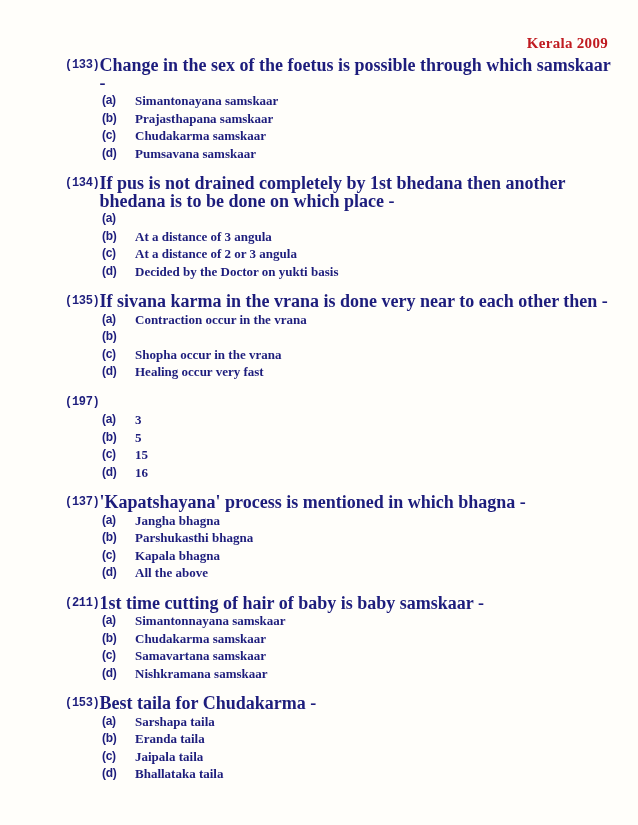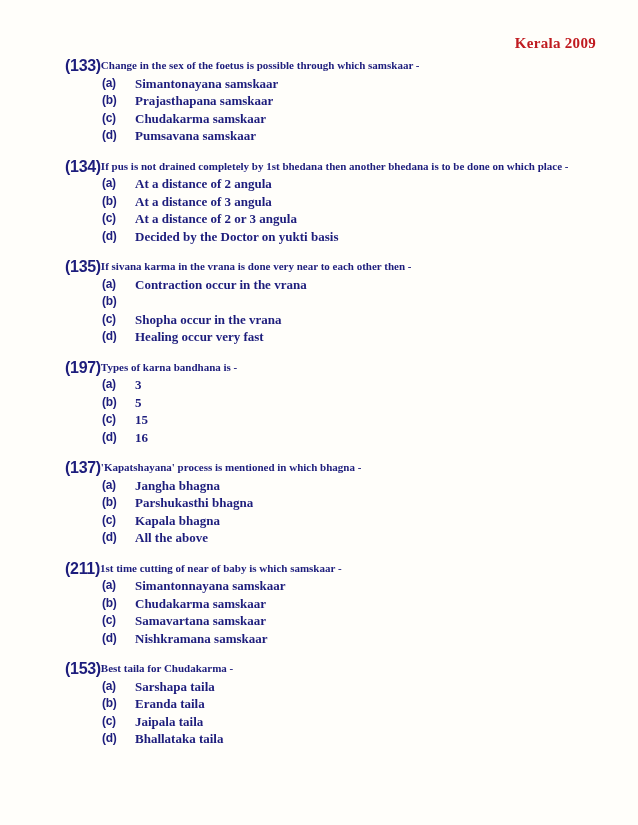--- a/index.html
+++ b/index.html
@@ -11,21 +11,21 @@
   body {
     width: 638px;
     height: 825px;
     background: var(--bg);
     font-family: "Liberation Serif", serif;
   }
   .page {
     box-sizing: border-box;
     width: 638px;
     height: 825px;
-    padding: 34px 32px 0 65px;
+    padding: 34px 20px 0 65px;
     overflow: hidden;
     background: var(--bg);
   }
   .header-row {
     text-align: right;
     padding-right: 10px;
     margin-bottom: 4px;
     height: 19px;
   }
   .exam-tag {
@@ -36,30 +36,30 @@
     color: var(--accent);
   }
   .question { margin-bottom: 13px; }
   .q-row {
     display: flex;
     align-items: flex-start;
     color: var(--ink);
   }
   .q-num {
     flex: 0 0 31px;
-    font-family: Liberation Sans, sans-serif;
-    font-weight: bold;
-    font-size: 16px;
+    font-family: Liberation Mono, monospace;
+    font-weight: bold;
+    font-size: 12px;
     line-height: 17.5px;
     letter-spacing: -0.3px;
     white-space: nowrap;
   }
   .q-text {
     font-weight: bold;
-    font-size: 11px;
+    font-size: 18px;
     line-height: 17.5px;
     max-width: 520px;
   }
   .option-list { margin-left: 37px; }
   .option-row {
     display: flex;
     align-items: flex-start;
     color: var(--ink);
   }
   .opt-letter {
@@ -111,21 +111,20 @@
         </div>
   </div>
       <div class="question">
     <div class="q-row">
       <span class="q-num">(134)</span>
       <span class="q-text">If pus is not drained completely by 1st bhedana then another bhedana is to be done on which place -</span>
     </div>
     <div class="option-list">
           <div class="option-row">
     <span class="opt-letter">(a)</span>
-    <span class="opt-text">At a distance of 2 angula</span>
   </div>
           <div class="option-row">
     <span class="opt-letter">(b)</span>
     <span class="opt-text">At a distance of 3 angula</span>
   </div>
           <div class="option-row">
     <span class="opt-letter">(c)</span>
     <span class="opt-text">At a distance of 2 or 3 angula</span>
   </div>
           <div class="option-row">
@@ -153,21 +152,20 @@
   </div>
           <div class="option-row">
     <span class="opt-letter">(d)</span>
     <span class="opt-text">Healing occur very fast</span>
   </div>
         </div>
   </div>
       <div class="question">
     <div class="q-row">
       <span class="q-num">(197)</span>
-      <span class="q-text">Types of karna bandhana is -</span>
     </div>
     <div class="option-list">
           <div class="option-row">
     <span class="opt-letter">(a)</span>
     <span class="opt-text">3</span>
   </div>
           <div class="option-row">
     <span class="opt-letter">(b)</span>
     <span class="opt-text">5</span>
   </div>
@@ -201,21 +199,21 @@
   </div>
           <div class="option-row">
     <span class="opt-letter">(d)</span>
     <span class="opt-text">All the above</span>
   </div>
         </div>
   </div>
       <div class="question">
     <div class="q-row">
       <span class="q-num">(211)</span>
-      <span class="q-text">1st time cutting of near of baby is which samskaar -</span>
+      <span class="q-text">1st time cutting of hair of baby is baby samskaar -</span>
     </div>
     <div class="option-list">
           <div class="option-row">
     <span class="opt-letter">(a)</span>
     <span class="opt-text">Simantonnayana samskaar</span>
   </div>
           <div class="option-row">
     <span class="opt-letter">(b)</span>
     <span class="opt-text">Chudakarma samskaar</span>
   </div>

